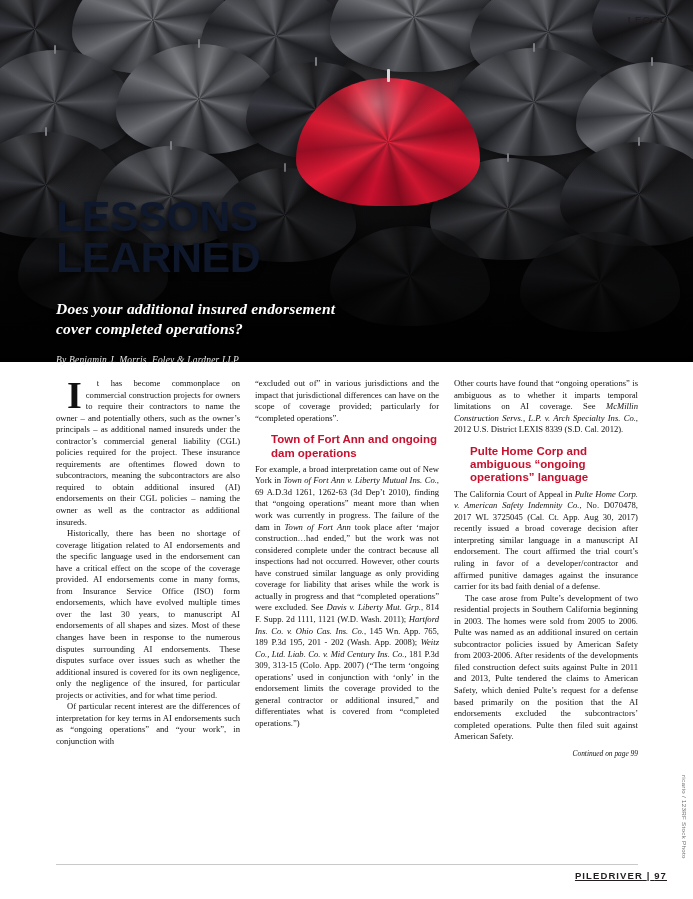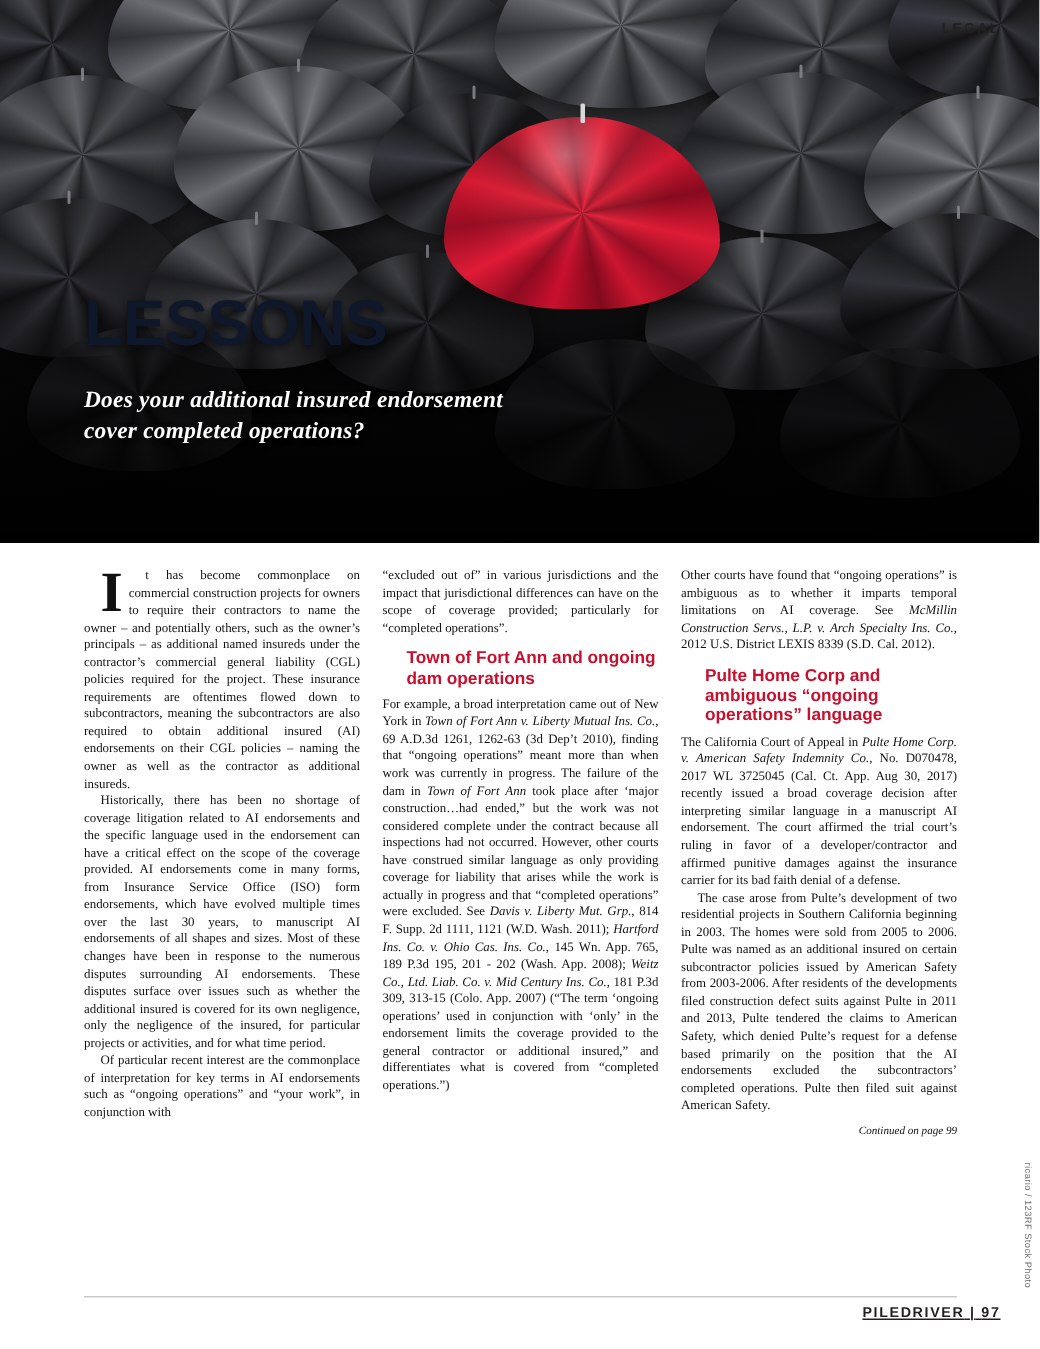--- a/index.html
+++ b/index.html
@@ -314,33 +314,35 @@
     <div class="umb-red">
         <span class="tip"></span>
       </div>
 
     <div class="hero-shade"></div>
   </div>
 
   <div class="title-block">
     <h1 class="headline">
       <span>LESSONS</span>
+      <span class="l2">LEARNED</span>
     </h1>
     <div class="deck">
       <span>Does your additional insured endorsement</span>
       <span class="d2">cover completed operations?</span>
     </div>
+    <div class="byline">By Benjamin J. Morris, Foley &amp; Lardner LLP</div>
   </div>
 
   <div class="body-area">
 
     <div class="col">
       <p class="dropcap-para"><span class="dropcap">I</span><span>t has become commonplace on commercial construction projects for owners to require their contractors to name the owner – and potentially others, such as the owner’s principals – as additional named insureds under the contractor’s commercial general liability (CGL) policies required for the project. These insurance requirements are oftentimes flowed down to subcontractors, meaning the subcontractors are also required to obtain additional insured (AI) endorsements on their CGL policies – naming the owner as well as the contractor as additional insureds.</span></p>
       <p>Historically, there has been no shortage of coverage litigation related to AI endorsements and the specific language used in the endorsement can have a critical effect on the scope of the coverage provided. AI endorsements come in many forms, from Insurance Service Office (ISO) form endorsements, which have evolved multiple times over the last 30 years, to manuscript AI endorsements of all shapes and sizes. Most of these changes have been in response to the numerous disputes surrounding AI endorsements. These disputes surface over issues such as whether the additional insured is covered for its own negligence, only the negligence of the insured, for particular projects or activities, and for what time period.</p>
-      <p>Of particular recent interest are the commonplace of interpretation for key terms in AI endorsements such as “ongoing operations” and “your work”, in conjunction with</p>
+      <p>Of particular recent interest are the differences of interpretation for key terms in AI endorsements such as “ongoing operations” and “your work”, in conjunction with</p>
     </div>
 
     <div class="col">
       <p class="first">“excluded out of” in various jurisdictions and the impact that jurisdictional differences can have on the scope of coverage provided; particularly for “completed operations”.</p>
       <h3>Town of Fort Ann and ongoing dam operations</h3>
       <p class="first">For example, a broad interpretation came out of New York in <i>Town of Fort Ann v. Liberty Mutual Ins. Co.</i>, 69 A.D.3d 1261, 1262-63 (3d Dep’t 2010), finding that “ongoing operations” meant more than when work was currently in progress. The failure of the dam in <i>Town of Fort Ann</i> took place after ‘major construction…had ended,” but the work was not considered complete under the contract because all inspections had not occurred. However, other courts have construed similar language as only providing coverage for liability that arises while the work is actually in progress and that “completed operations” were excluded. See <i>Davis v. Liberty Mut. Grp.</i>, 814 F. Supp. 2d 1111, 1121 (W.D. Wash. 2011); <i>Hartford Ins. Co. v. Ohio Cas. Ins. Co.</i>, 145 Wn. App. 765, 189 P.3d 195, 201 - 202 (Wash. App. 2008); <i>Weitz Co., Ltd. Liab. Co. v. Mid Century Ins. Co.</i>, 181 P.3d 309, 313-15 (Colo. App. 2007) (“The term ‘ongoing operations’ used in conjunction with ‘only’ in the endorsement limits the coverage provided to the general contractor or additional insured,” and differentiates what is covered from “completed operations.”)</p>
     </div>
 
     <div class="col">
       <p class="first">Other courts have found that “ongoing operations” is ambiguous as to whether it imparts temporal limitations on AI coverage. See <i>McMillin Construction Servs., L.P. v. Arch Specialty Ins. Co.</i>, 2012 U.S. District LEXIS 8339 (S.D. Cal. 2012).</p>

